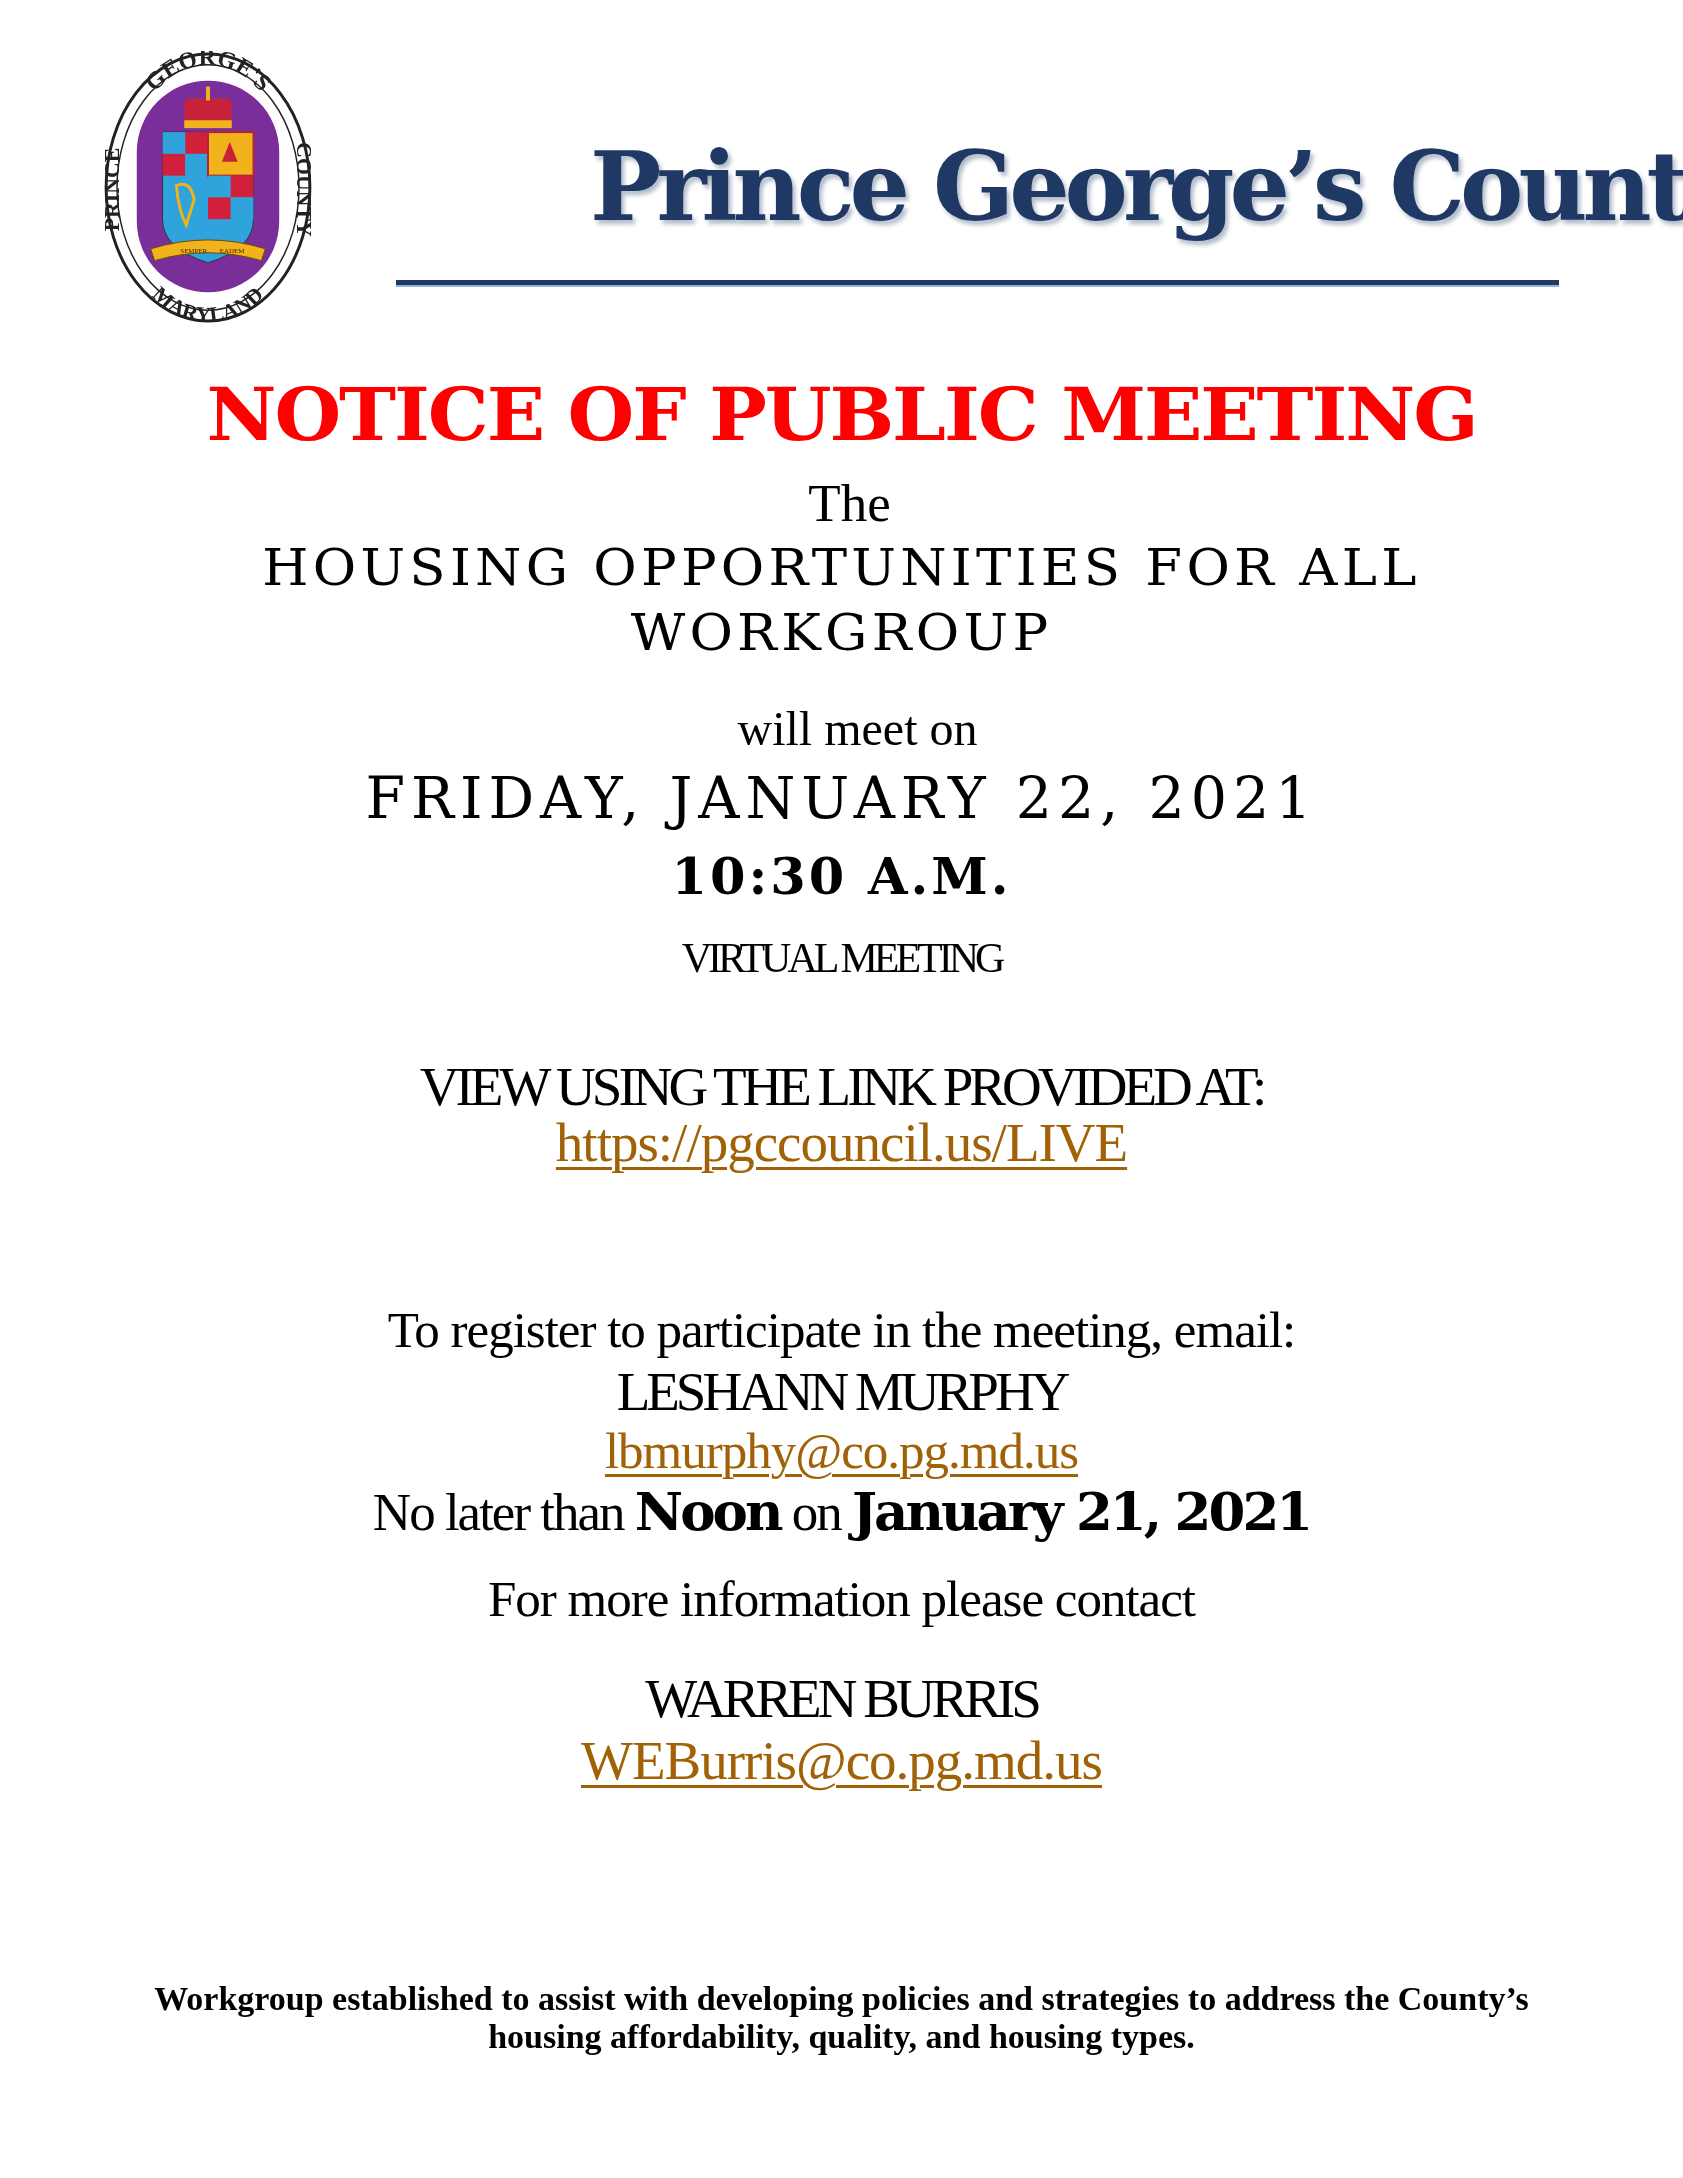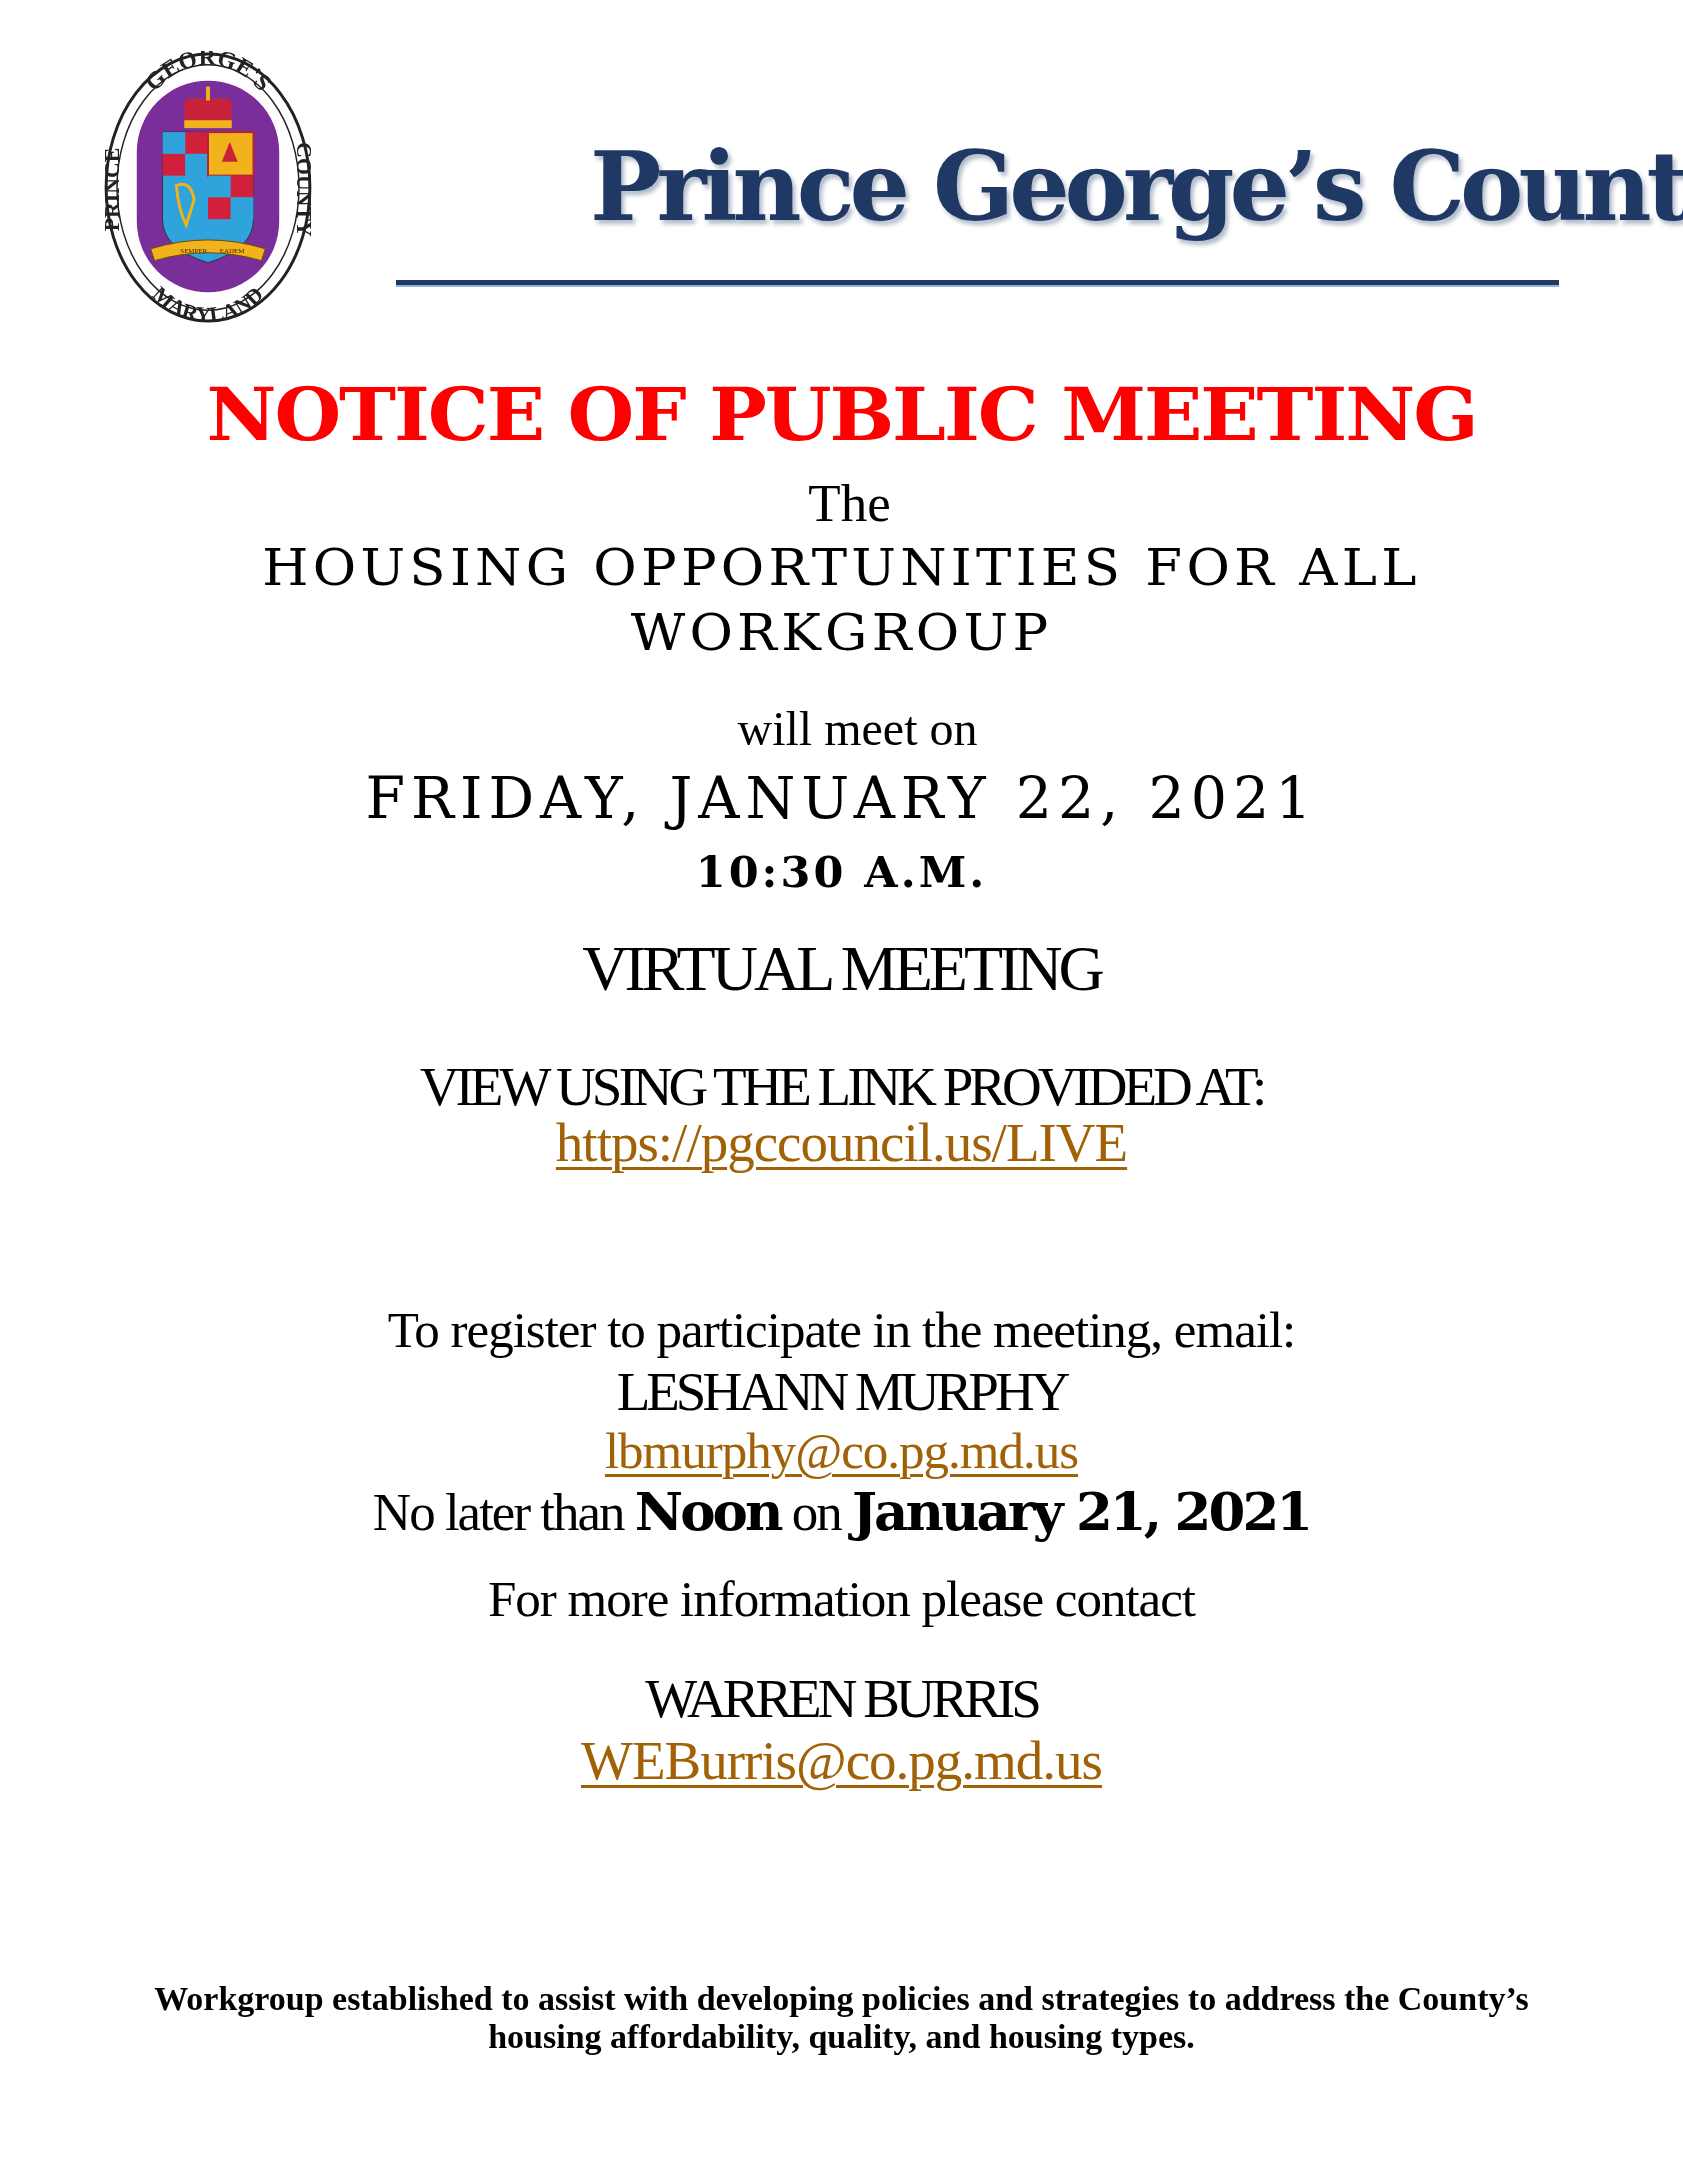--- a/index.html
+++ b/index.html
@@ -34,24 +34,24 @@
     top: 608px; font-family: "DejaVu Serif", serif; font-size: 50px;
     letter-spacing: 4px; transform: scaleX(1.06);
   }
   .willmeet { top: 705px; font-family: "Liberation Serif", serif; font-size: 48px; padding-left: 16px; }
   .friday {
     top: 770px; font-family: "DejaVu Serif", serif; font-size: 57px;
     letter-spacing: 6px;
   }
   .time {
     top: 851px; font-family: "DejaVu Serif", serif; font-weight: bold;
-    font-size: 43px; letter-spacing: 3px; text-align: center;
+    font-size: 51px; letter-spacing: 3px; text-align: center;
   }
   .virtual {
-    top: 937px; font-family: "Liberation Serif", serif; font-size: 64px;
+    top: 937px; font-family: "Liberation Serif", serif; font-size: 42px;
     letter-spacing: -4px;
   }
   .view {
     top: 1059px; font-family: "Liberation Serif", serif; font-size: 55px;
     letter-spacing: -4px;
   }
   .link, .email {
     color: #a16207; text-decoration: underline; text-decoration-thickness: 3px;
     text-underline-offset: 6px; font-family: "Liberation Serif", serif; cursor: pointer;
   }

